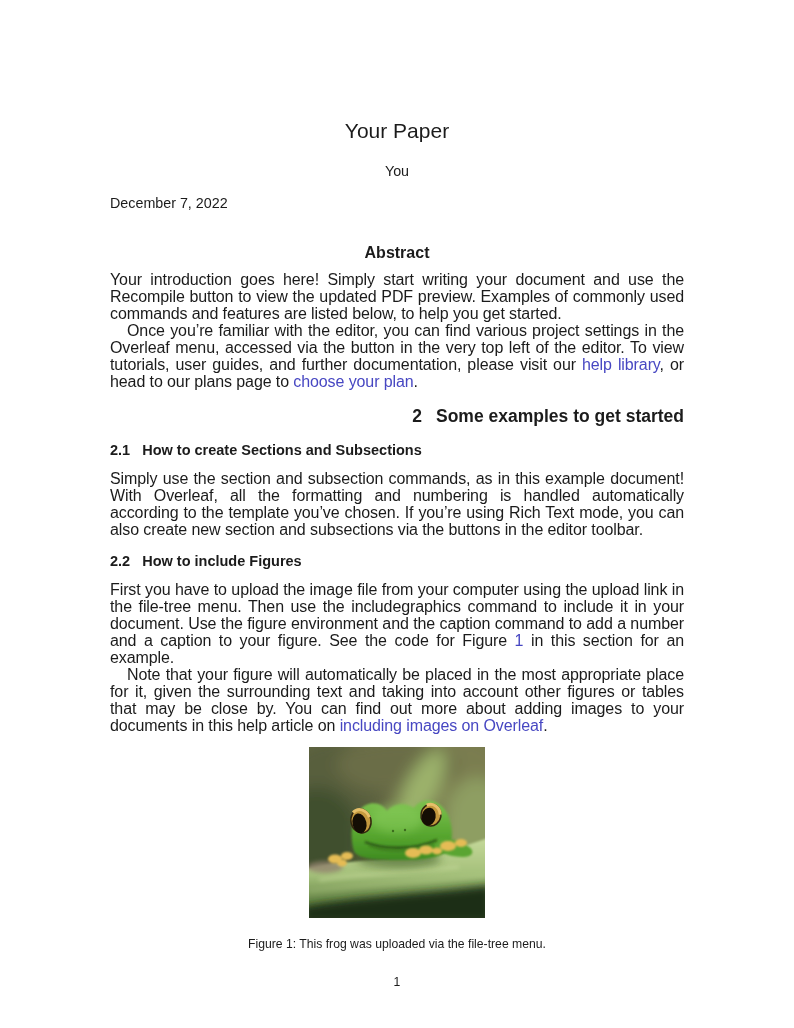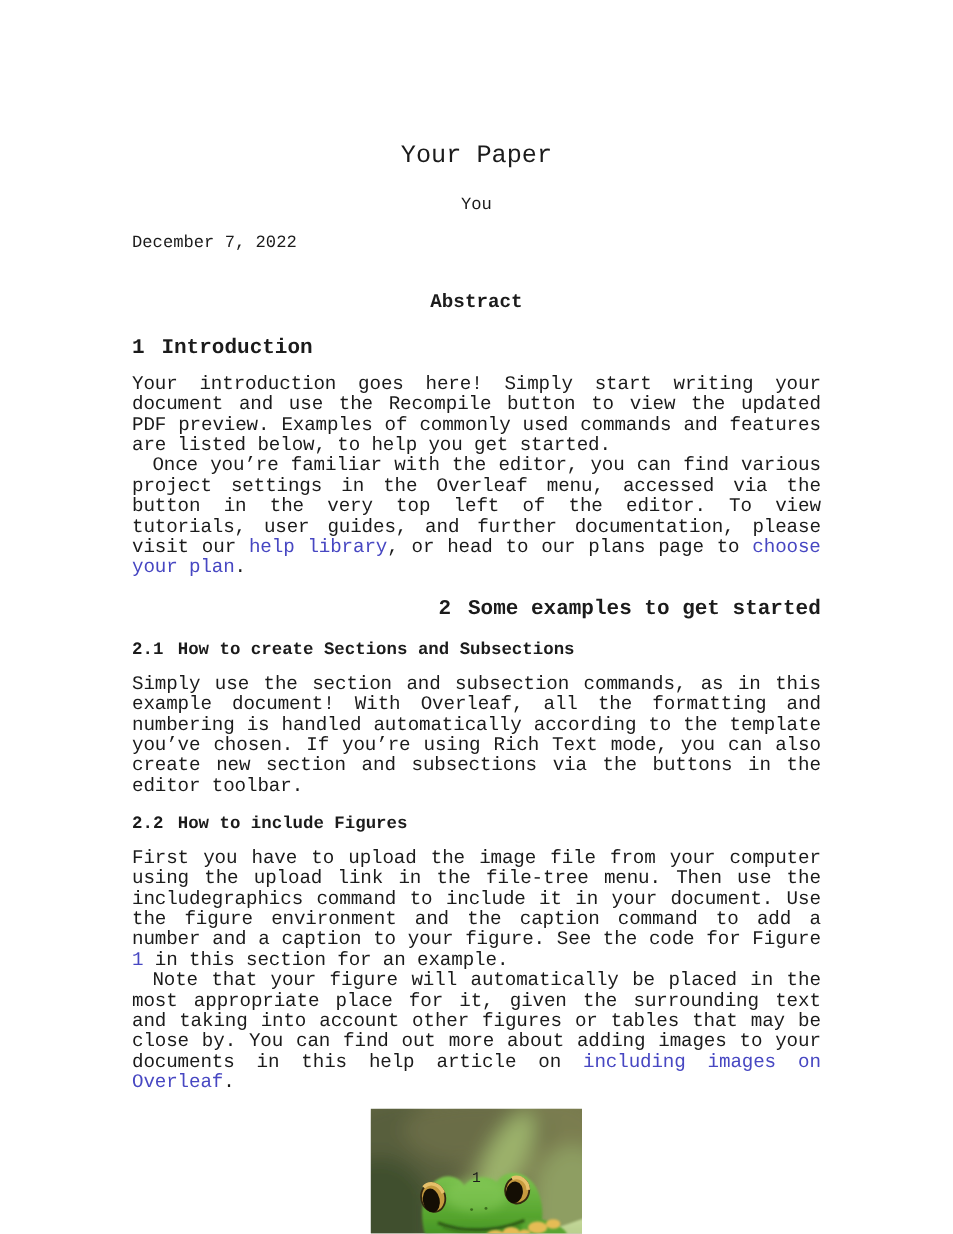--- a/index.html
+++ b/index.html
@@ -9,21 +9,21 @@
   }
   .page {
     position: relative;
     width: 794px;
     height: 1028px;
     margin: 0 auto;
     background: var(--page-bg, #ffffff);
     box-sizing: border-box;
     padding: 0 110px;
     overflow: hidden;
-    font-family: Liberation Mono, monospace;
+    font-family: Liberation Sans, sans-serif;
     color: var(--text, #1b1b1b);
   }
   .doc-title {
     margin-top: 118px;
     text-align: center;
     font-size: 21px;
     font-weight: normal;
     line-height: 26px;
   }
   .doc-author {
@@ -109,23 +109,20 @@
 <body>
 
 <div class="page">
 
   <h1 class="doc-title">Your Paper</h1>
   <div class="doc-author">You</div>
   <div class="doc-date">December 7, 2022</div>
 
   <div class="abstract-heading">Abstract</div>
 
-  <div class="sec-heading">
-    <span class="sec-num">1</span><span>Introduction</span>
-  </div>
   <p class="body-par first"><span>Your introduction goes here! Simply start writing your document and use the Recompile button to view the updated PDF preview. Examples of commonly used commands and features are listed below, to help you get started.</span></p>
   <p class="body-par indent"><span>Once you’re familiar with the editor, you can find various project settings in the Overleaf menu, accessed via the button in the very top left of the editor. To view tutorials, user guides, and further documentation, please visit our </span><a class="doc-link" href="#">help library</a><span>, or head to our plans page to </span><a class="doc-link" href="#">choose your plan</a><span>.</span></p>
 
   <div class="sec-heading sec-2">
     <span class="sec-num">2</span><span>Some examples to get started</span>
   </div>
 
   <div class="subsec-heading">
     <span class="sec-num">2.1</span><span>How to create Sections and Subsections</span>
   </div>

